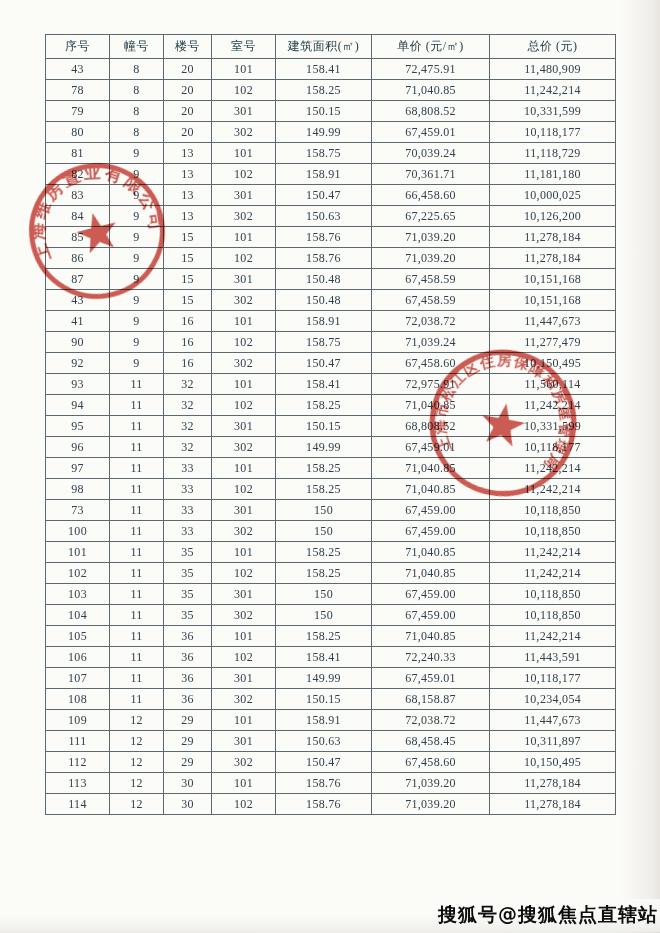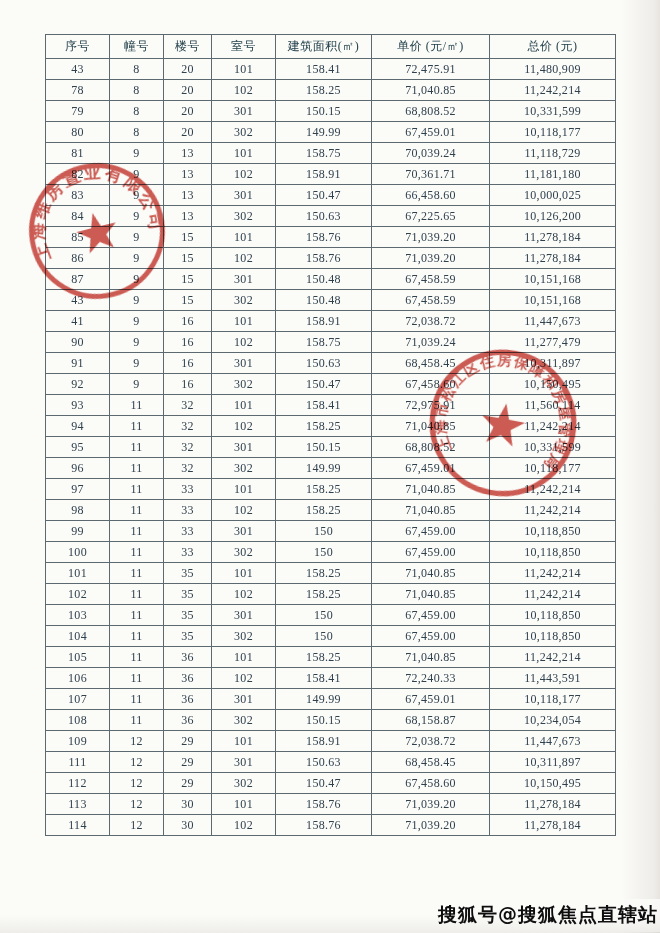--- a/index.html
+++ b/index.html
@@ -216,29 +216,20 @@
         <tr>
           <td>90</td>
           <td>9</td>
           <td>16</td>
           <td>102</td>
           <td>158.75</td>
           <td>71,039.24</td>
           <td>11,277,479</td>
         </tr>
         <tr>
-          <td>91</td>
-          <td>9</td>
-          <td>16</td>
-          <td>301</td>
-          <td>150.63</td>
-          <td>68,458.45</td>
-          <td>10,311,897</td>
-        </tr>
-        <tr>
           <td>92</td>
           <td>9</td>
           <td>16</td>
           <td>302</td>
           <td>150.47</td>
           <td>67,458.60</td>
           <td>10,150,495</td>
         </tr>
         <tr>
           <td>93</td>
@@ -288,21 +279,21 @@
         <tr>
           <td>98</td>
           <td>11</td>
           <td>33</td>
           <td>102</td>
           <td>158.25</td>
           <td>71,040.85</td>
           <td>11,242,214</td>
         </tr>
         <tr>
-          <td>99</td>
+          <td>73</td>
           <td>11</td>
           <td>33</td>
           <td>301</td>
           <td>150</td>
           <td>67,459.00</td>
           <td>10,118,850</td>
         </tr>
         <tr>
           <td>100</td>
           <td>11</td>

